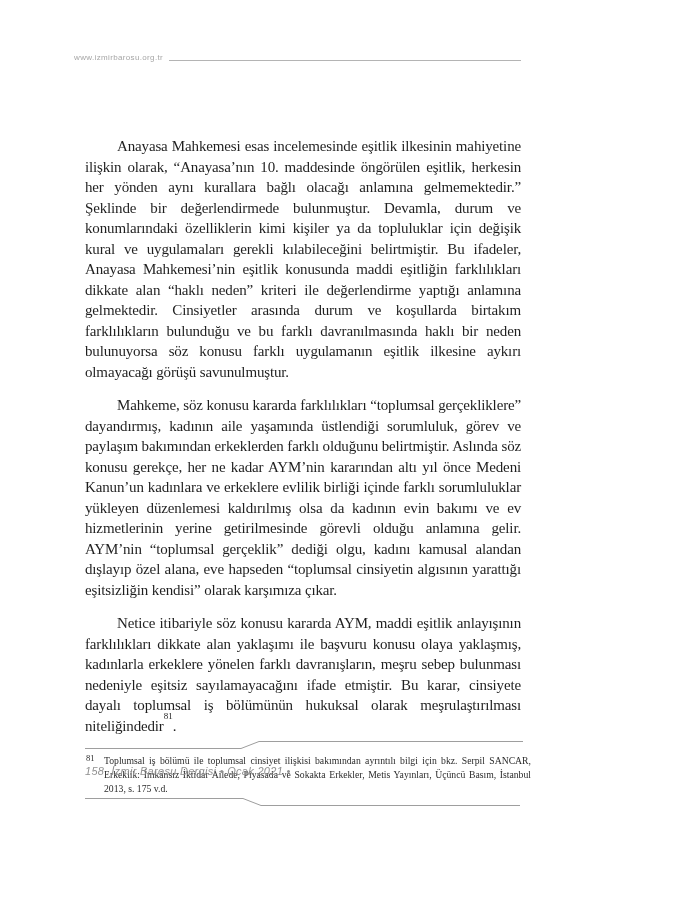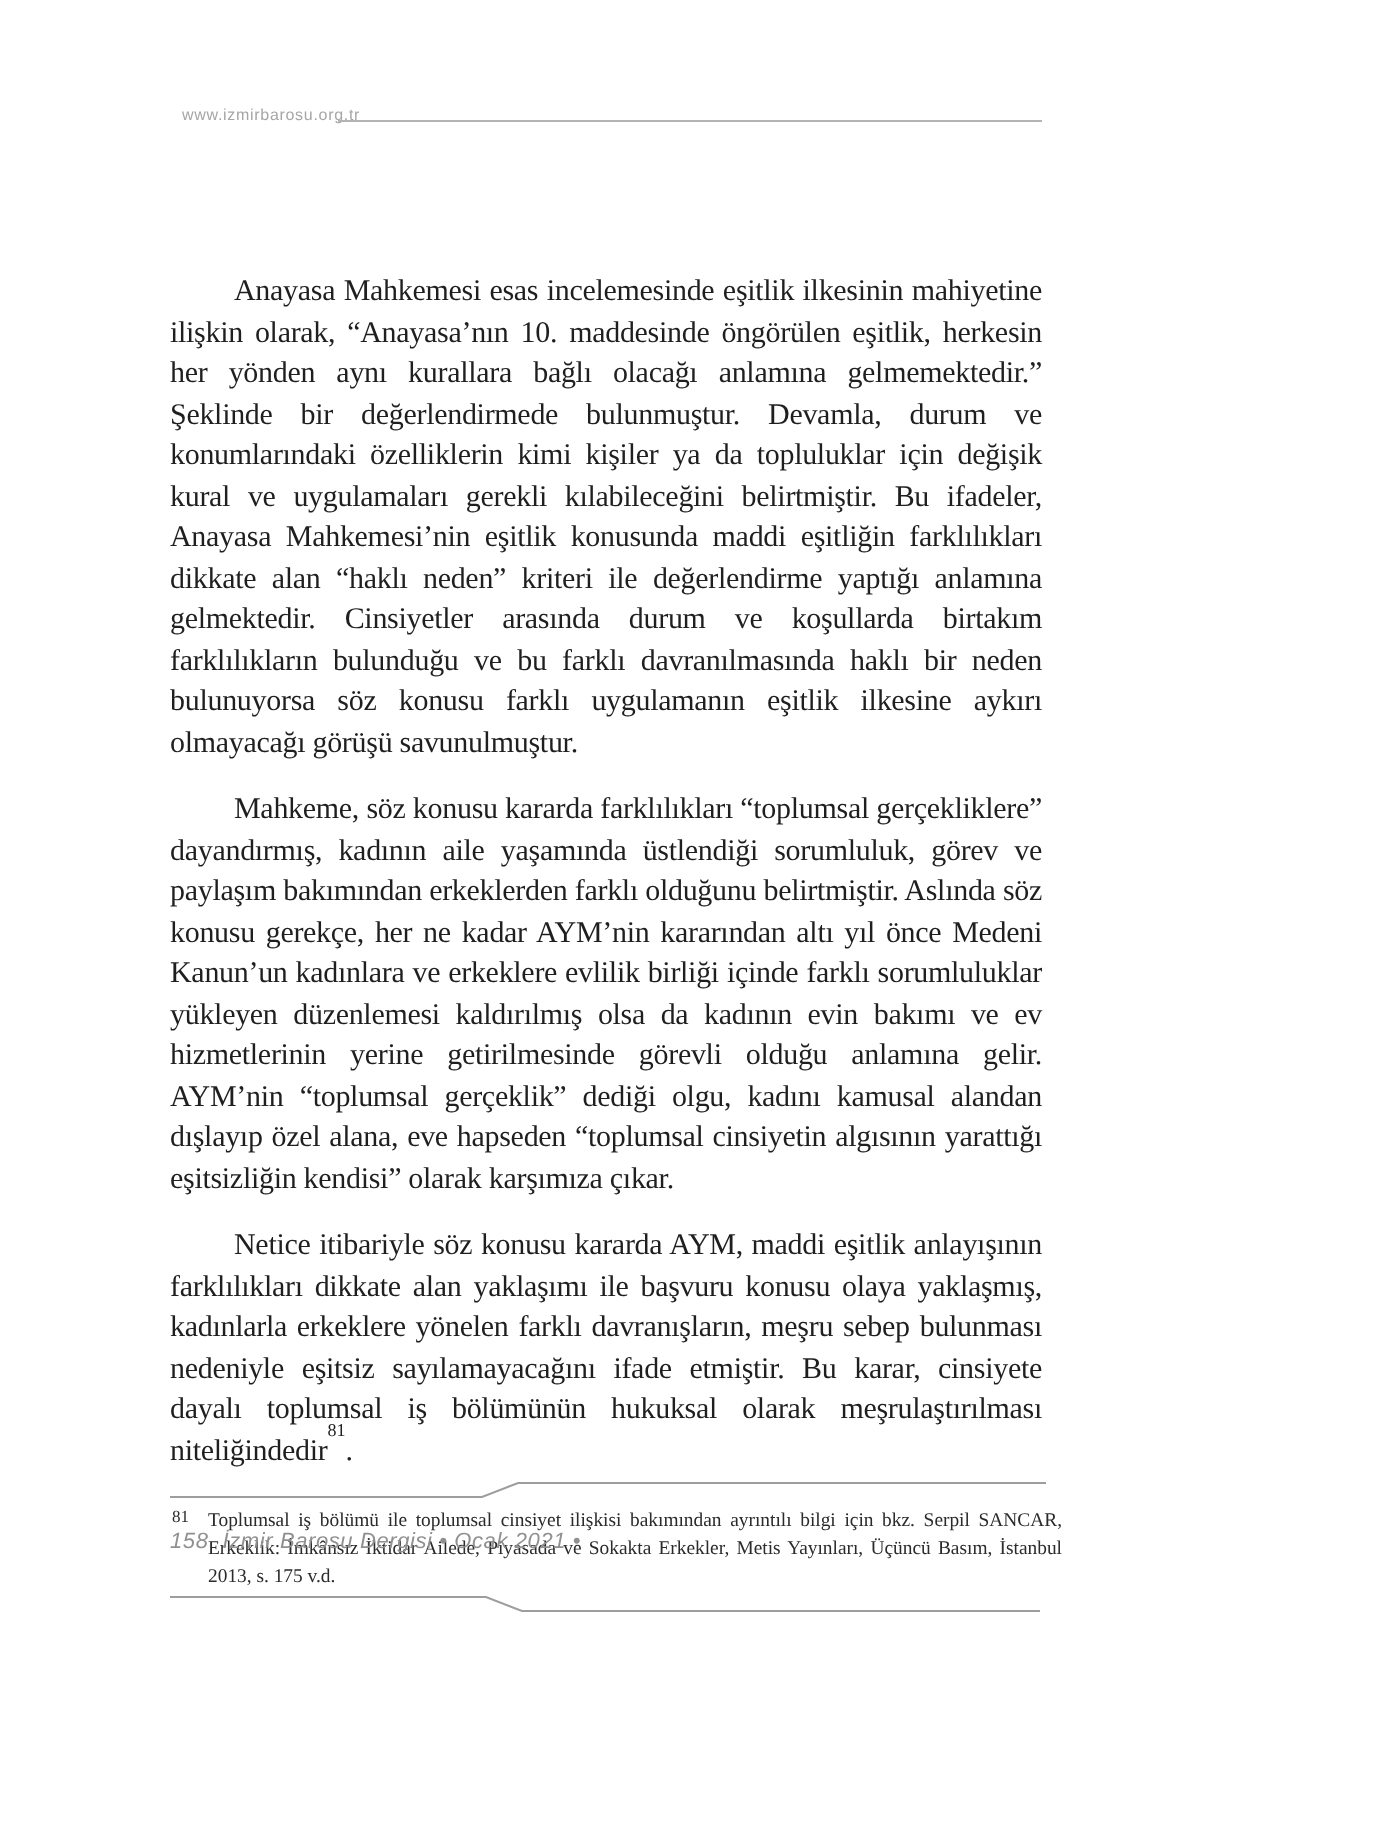--- a/index.html
+++ b/index.html
@@ -5,21 +5,21 @@
   html,body{margin:0;padding:0;background:#ffffff;}
   .page{
     position:relative;
     width:700px;height:917px;
     background:#ffffff;
     font-family:"Liberation Serif",serif;
     overflow:hidden;
   }
   
   .header-url{
-    position:absolute;left:91px;top:53px;
+    position:absolute;left:74px;top:53px;
     font-family:"Liberation Sans",sans-serif;
     font-size:8px;letter-spacing:.35px;
     color:#a6a6a6;
   }
   .header-rule{
     position:absolute;left:169px;top:60px;
     width:352px;height:1px;background:#b4b4b4;
   }
   
   .article{

